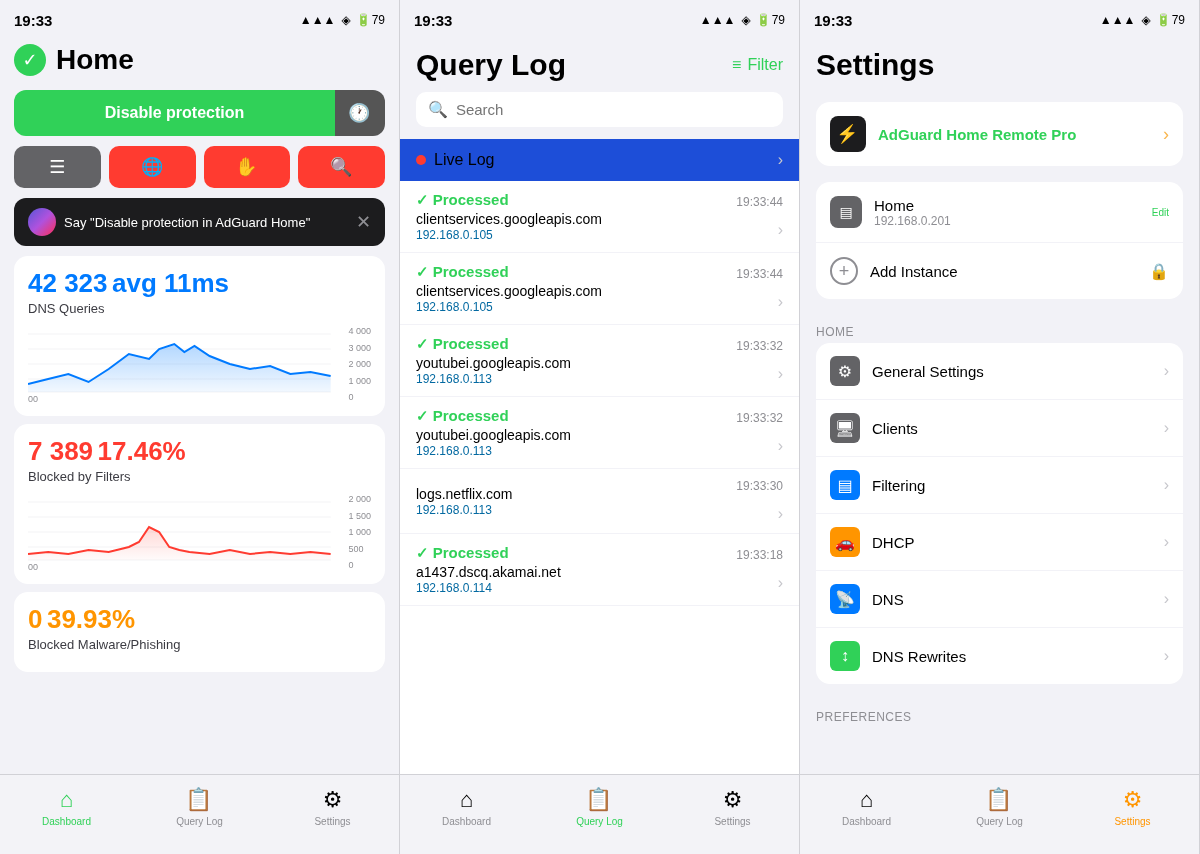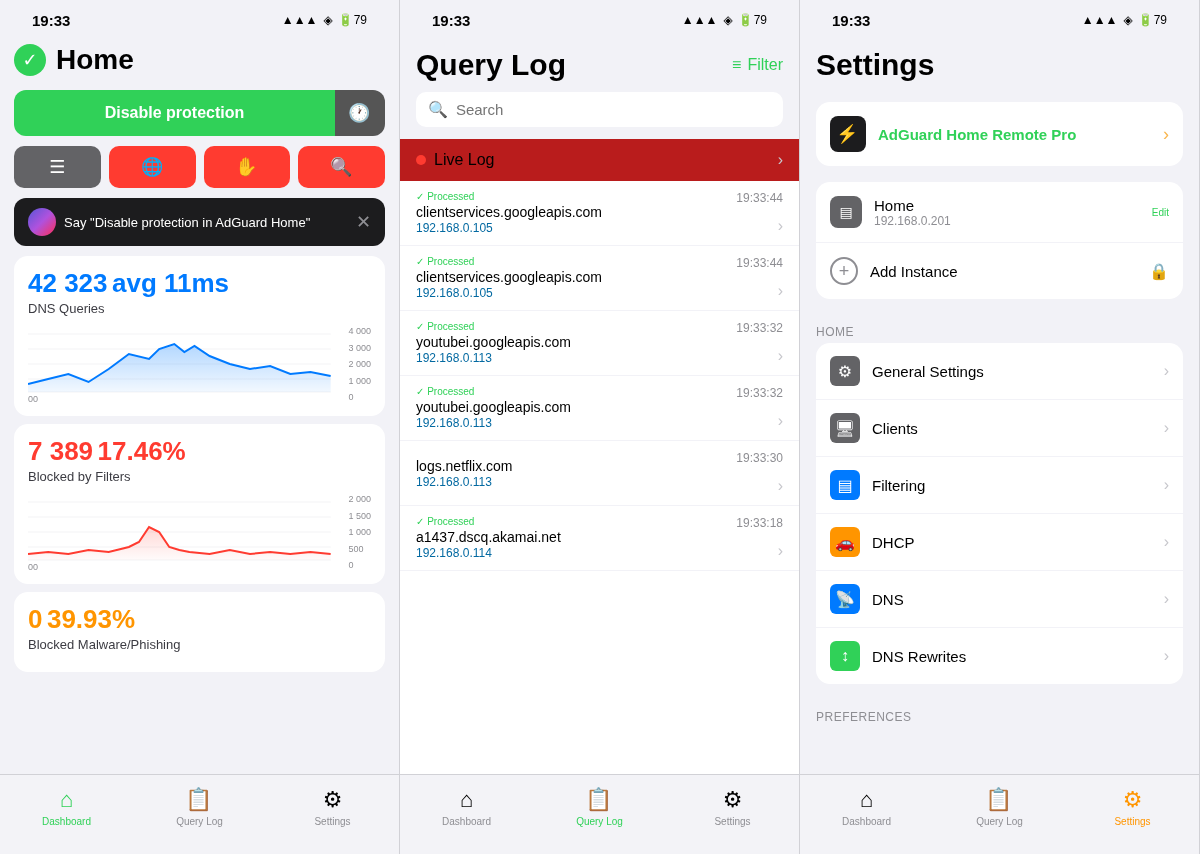--- a/index.html
+++ b/index.html
@@ -22,21 +22,21 @@
       overflow: hidden;
       position: relative;
       border-right: 1px solid #d1d1d6;
     }
 
     
     .status-bar {
       display: flex;
       justify-content: space-between;
       align-items: center;
-      padding: 8px 32px 4px;
+      padding: 8px 14px 4px;
       background: #f2f2f7;
       height: 36px;
     }
     .status-time {
       font-size: 15px;
       font-weight: 600;
       color: #000;
     }
     .status-icons {
       display: flex;
@@ -278,21 +278,21 @@
       color: #8e8e93;
       outline: none;
       flex: 1;
     }
 
     .live-log-row {
       display: flex;
       align-items: center;
       justify-content: space-between;
       padding: 12px 16px;
-      background: #b91c1c;
+      background: #1d4ed8;
       cursor: pointer;
     }
     .live-log-left {
       display: flex;
       align-items: center;
       gap: 8px;
     }
     .live-dot {
       width: 10px;
       height: 10px;
@@ -316,23 +316,23 @@
     .log-item {
       padding: 10px 16px;
       border-bottom: 1px solid #f2f2f7;
       display: flex;
       justify-content: space-between;
       align-items: center;
       cursor: pointer;
     }
     .log-item-left { flex: 1; }
     .log-status {
-      font-size: 10px;
+      font-size: 15px;
       color: #30d158;
-      font-weight: 400;
+      font-weight: 700;
       margin-bottom: 2px;
     }
     .log-status.blocked { color: #ff3b30; }
     .log-domain {
       font-size: 14px;
       font-weight: 500;
       color: #000;
       margin-bottom: 1px;
     }
     .log-ip {

